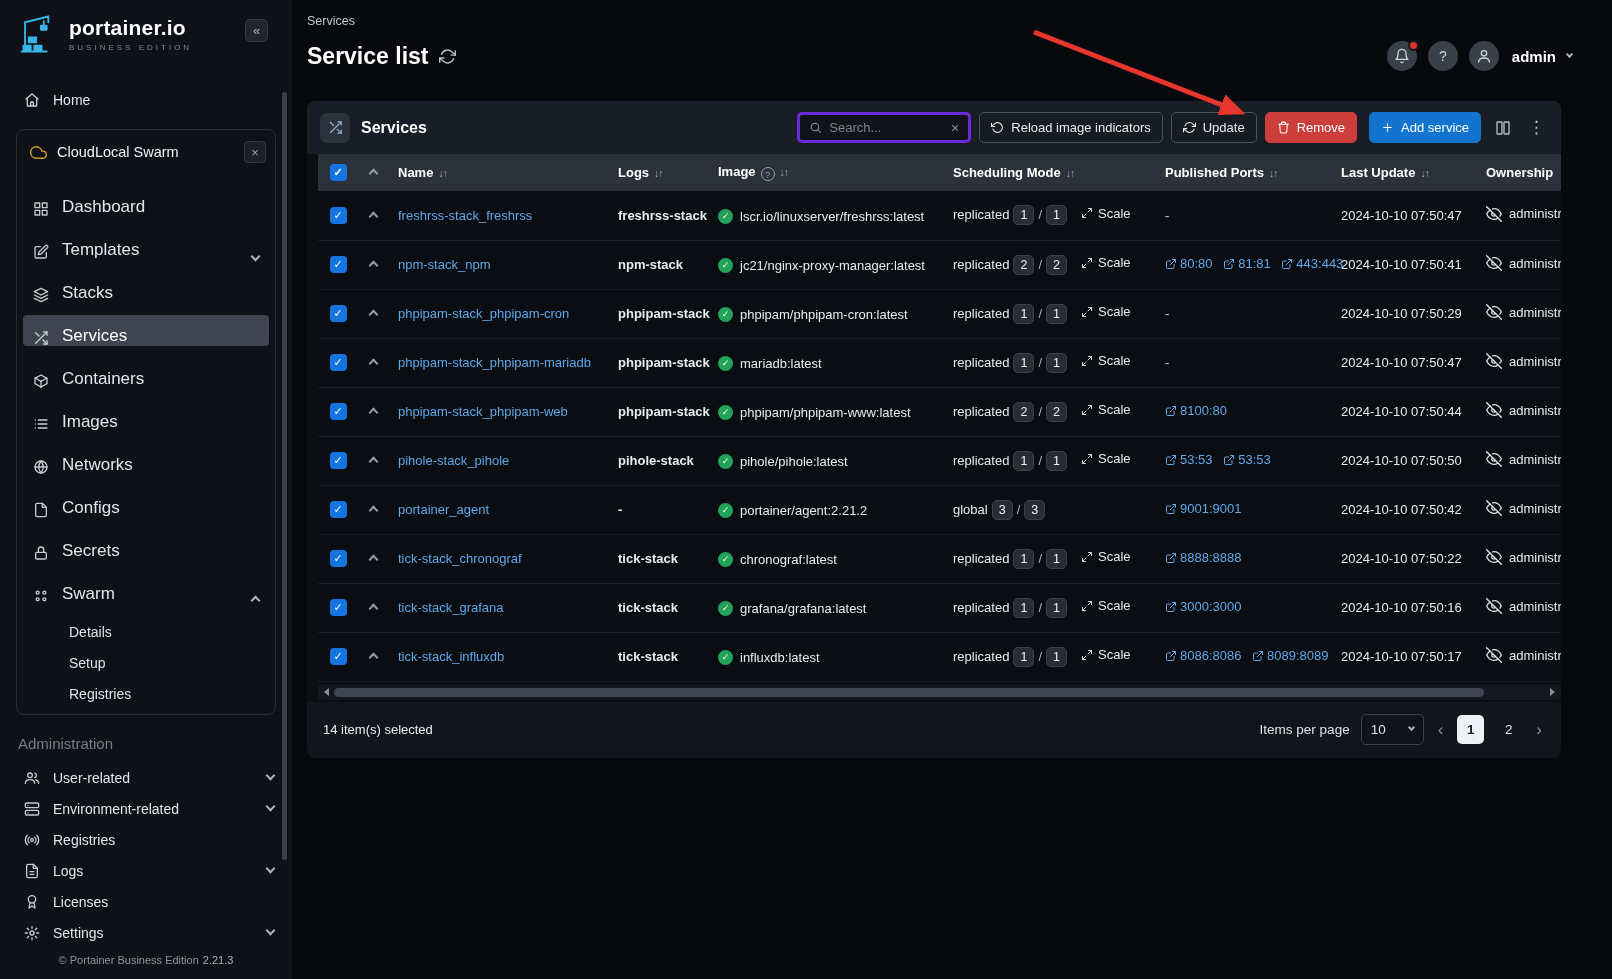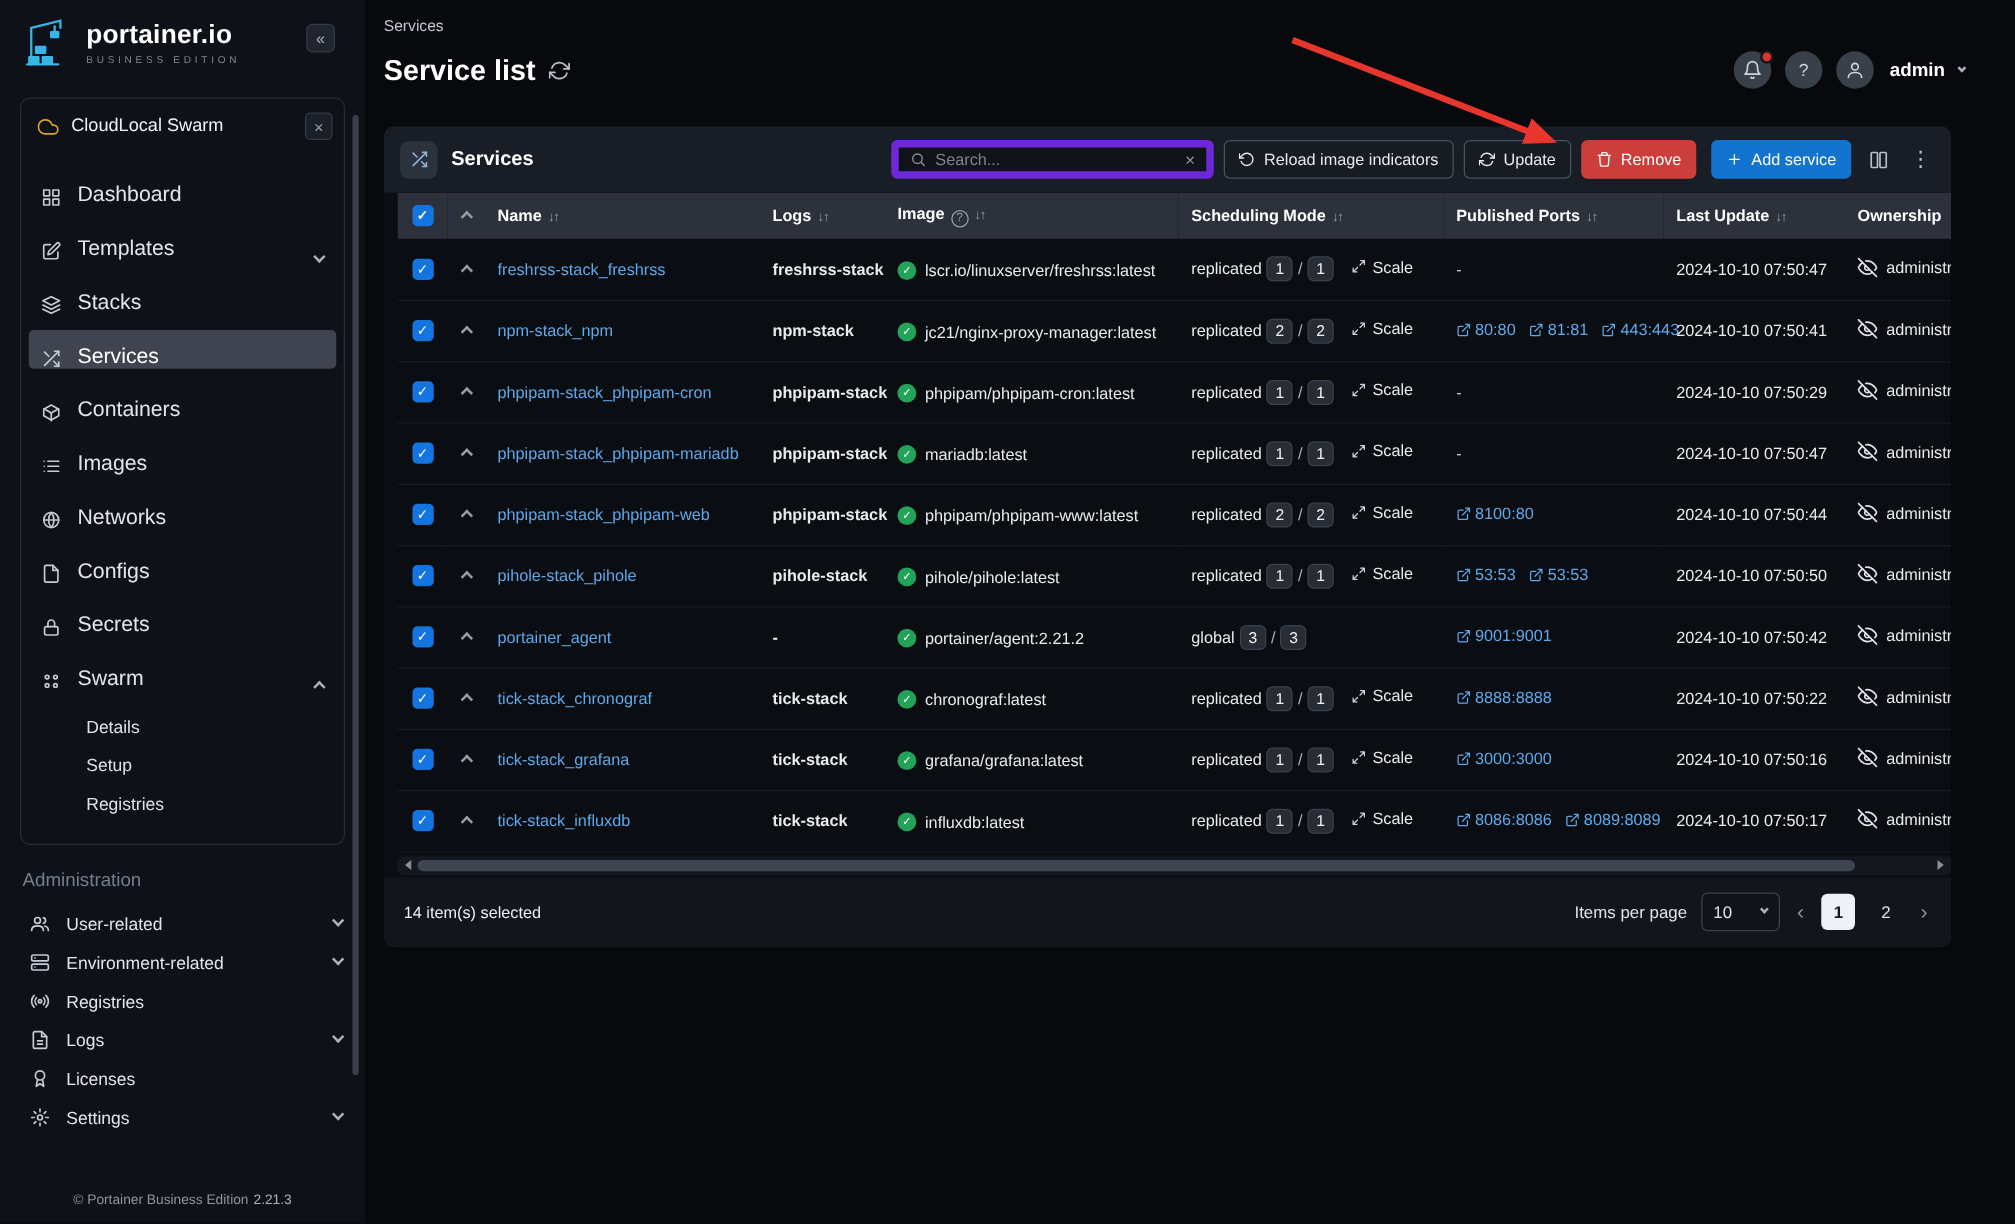--- a/index.html
+++ b/index.html
@@ -15,21 +15,21 @@
   .sidebar { position:absolute; left:0; top:0; width:292px; height:100%; background:#0e1117; z-index:2; }
   .logo-row { display:flex; align-items:flex-start; padding:14px 16px 10px 20px; position:relative; }
   .logo-text { margin-left:9px; margin-top:2px; }
   .logo-title { font-size:21px; font-weight:bold; color:#fff; letter-spacing:0.2px; }
   .logo-sub { font-size:8px; letter-spacing:3px; color:#7e8896; margin-top:3px; }
   .collapse-btn { position:absolute; right:24px; top:19px; width:23px; height:23px; background:#20252e; border:1px solid #343b47; border-radius:5px; color:#aab2bf; font-size:13px; display:flex; align-items:center; justify-content:center; cursor:pointer; }
   .side-item { display:flex; align-items:center; gap:13px; height:31px; padding:0 18px 0 24px; font-size:14px; color:#e2e6eb; cursor:pointer; }
   .side-item svg { width:16px; height:16px; color:#c5ccd6; flex:none; }
   .home-item { margin-top:20px; }
   .side-chev { margin-left:auto; }
-  .env-box { margin:14px 16px 0 16px; border:1px solid #272c35; border-radius:8px; padding-bottom:17px; }
+  .env-box { margin:14px 16px 0 16px; border:1px solid #272c35; border-radius:8px; padding-bottom:5px; }
   .env-header { display:flex; align-items:center; gap:10px; height:44px; padding:0 9px 0 13px; font-size:14.5px; color:#f0f2f5; cursor:pointer; }
   .env-header svg { width:17px; height:17px; color:#d9a62a; flex:none; }
   .env-close { margin-left:auto; width:22px; height:22px; background:#1b2028; border:1px solid #343a45; border-radius:4px; color:#9aa2af; font-size:13px; display:flex; align-items:center; justify-content:center; cursor:pointer; }
   .env-item { display:flex; align-items:flex-end; gap:13px; height:31px; margin:12px 6px; padding:0 10px; border-radius:4px; font-size:17px; color:#e2e6eb; cursor:pointer; }
   .env-item svg { width:16px; height:16px; color:#c5ccd6; flex:none; }
   .env-item.active { background:#3f4450; color:#fff; }
   .env-sub { display:flex; align-items:center; height:31px; padding-left:52px; font-size:14px; color:#dfe3e8; cursor:pointer; }
   .admin-header { padding:20px 0 10px 18px; font-size:15px; color:#747e8c; }
   .side-scrollbar { position:absolute; right:5px; top:92px; width:5px; height:768px; background:#39404c; border-radius:3px; cursor:pointer; }
   .side-footer { position:absolute; bottom:13px; left:0; width:100%; text-align:center; font-size:11px; color:#8d95a2; }
@@ -52,21 +52,21 @@
   .hicon svg { width:16px; height:16px; }
   .bell-badge { position:absolute; top:-1px; right:-2px; width:11px; height:11px; background:#e03131; border:2px solid #14171c; border-radius:50%; }
   .user-name { font-size:15px; font-weight:bold; color:#fff; margin-left:2px; cursor:pointer; }
 
   
   .widget { margin-top:31px; width:1254px; background:#0b0e12; border-radius:8px; overflow:hidden; }
   .widget-header { height:53px; background:#191d25; display:flex; align-items:center; padding:0 13px; gap:8px; }
   .w-title-icon { width:30px; height:30px; border-radius:7px; background:#2c323c; color:#8fb3da; display:flex; align-items:center; justify-content:center; }
   .w-title-icon svg { width:15px; height:15px; }
   .w-title { font-size:16px; font-weight:bold; color:#fff; margin-left:3px; }
-  .search-box { margin-left:auto; width:258px; height:31px; background:#10141a; border:6px solid #6d28d9; border-radius:5px; display:flex; align-items:center; padding:0 9px; gap:7px; color:#8b93a1; }
+  .search-box { margin-left:auto; width:174px; height:31px; background:#10141a; border:3px solid #6d28d9; border-radius:5px; display:flex; align-items:center; padding:0 9px; gap:7px; color:#8b93a1; }
   .search-box svg { width:13px; height:13px; flex:none; }
   .search-box input { flex:1; min-width:0; background:transparent; border:none; outline:none; color:#e2e6eb; font-size:13px; font-family:inherit; }
   .search-box input::placeholder { color:#7d8592; }
   .search-clear { cursor:pointer; font-size:14px; }
   .btn { height:31px; border-radius:5px; display:inline-flex; align-items:center; gap:7px; font-size:13px; padding:0 11px; cursor:pointer; font-family:inherit; white-space:nowrap; }
   .btn svg { width:13px; height:13px; flex:none; }
   .btn-dark { background:#171b22; border:1px solid #4a5160; color:#e6e9ee; }
   .btn-red { background:#cc3e3c; border:1px solid #cc3e3c; color:#fff; }
   .btn-blue { background:#1374d0; border:1px solid #1374d0; color:#fff; margin-left:4px; }
   .icon-plain { color:#b9c0cb; cursor:pointer; display:flex; align-items:center; margin-left:6px; }
@@ -134,20 +134,28 @@
           <path d="M2 45h30"></path>
       </g>
     </svg>
     <div class="logo-text">
       <div class="logo-title">portainer.io</div>
       <div class="logo-sub">BUSINESS EDITION</div>
     </div>
     <button class="collapse-btn">«</button>
   </div>
 
+  <div class="side-item home-item">
+    <svg class="ic" viewBox="0 0 24 24">
+        <path d="M3 10.5L12 3l9 7.5"></path>
+        <path d="M5 9.5V21h14V9.5"></path>
+        <path d="M10 21v-6h4v6"></path>
+      </svg>
+    <span>Home</span>
+  </div>
 
   <div class="env-box">
     <div class="env-header">
       <svg class="ic" viewBox="0 0 24 24">
           <path d="M18 10h-1.3A8 8 0 1 0 9 20h9a5 5 0 0 0 0-10z"></path>
         </svg>
       <span>CloudLocal Swarm</span>
       <button class="env-close">×</button>
     </div>
     <div class="env-item">

